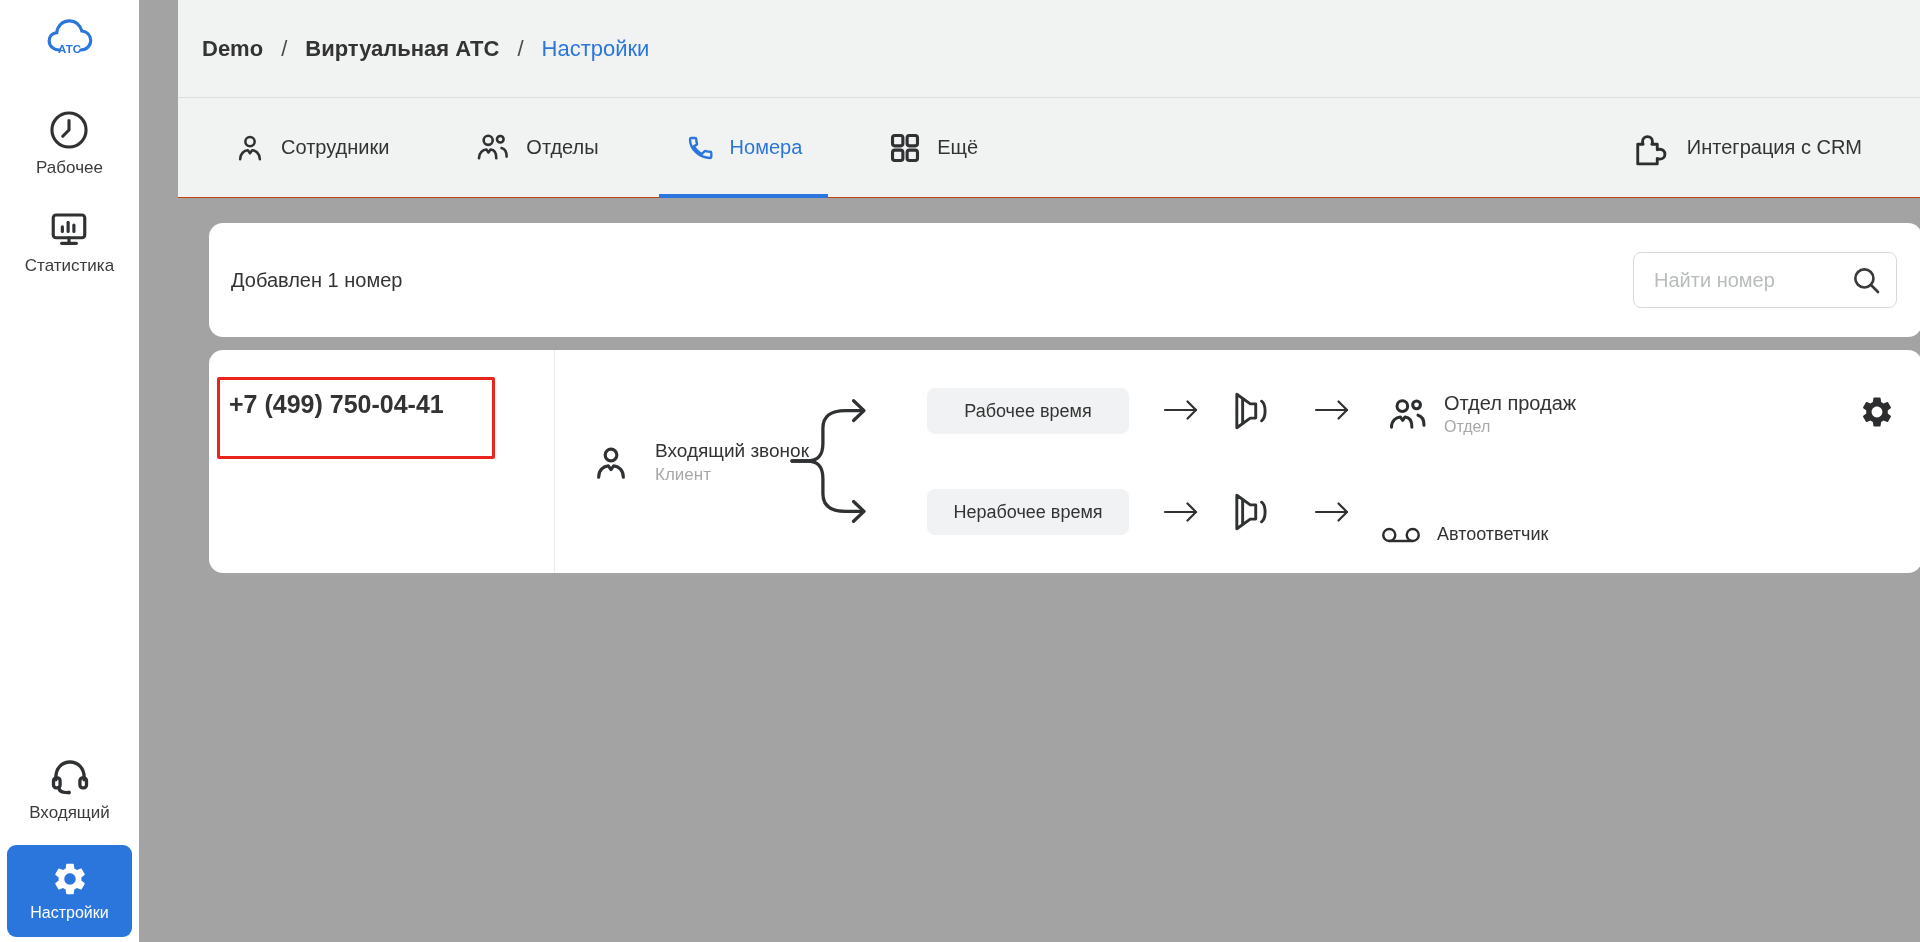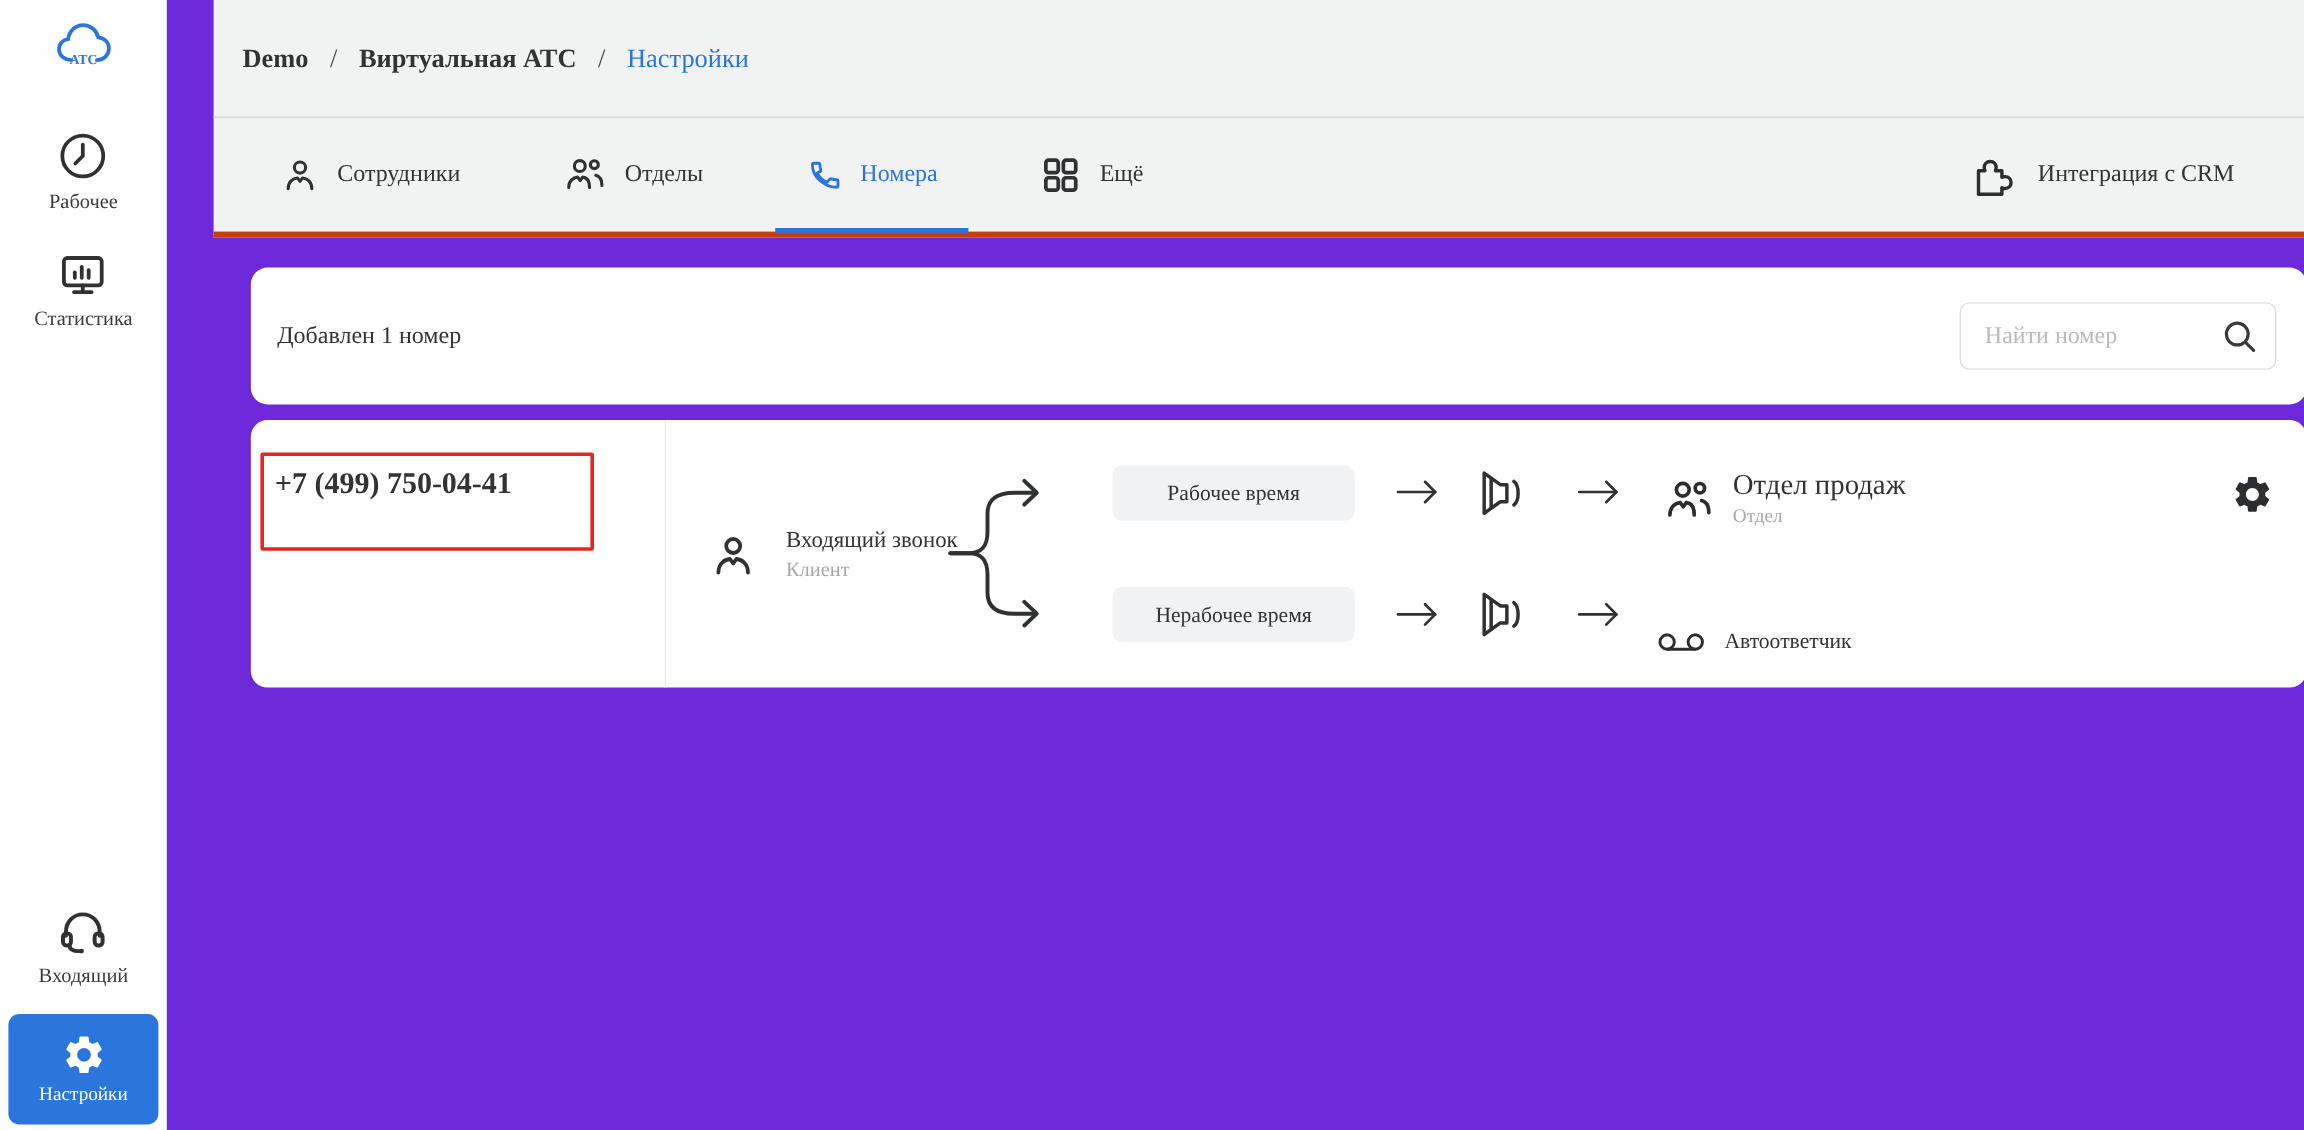--- a/index.html
+++ b/index.html
@@ -1,17 +1,17 @@
 <!DOCTYPE html>
 <html lang="ru" style="--accent: #2b76dd; --highlight-red: #e8241d;"><head>
 <meta charset="utf-8">
 <style>
   html,body{margin:0;padding:0;background:#f1f2f2;}
-  .app{position:relative;width:1920px;height:942px;background:#6d28d9;overflow:hidden;
-       font-family:Liberation Serif, serif;color:#333;}
+  .app{position:relative;width:1920px;height:942px;background:#a3a3a3;overflow:hidden;
+       font-family:Liberation Sans, sans-serif;color:#333;}
   svg{display:block;}
 
   
   .sidebar{position:absolute;left:0;top:0;width:139px;height:100%;background:#fff;
            display:flex;flex-direction:column;align-items:center;z-index:3;box-sizing:border-box;}
   .logo{margin-top:14px;color:var(--accent);cursor:pointer;}
   .side-item{display:flex;flex-direction:column;align-items:center;cursor:pointer;color:#2f3133;}
   .side-item .side-label{font-size:17px;color:#3b3b3b;margin-top:6px;}
   .side-history{margin-top:48px;}
   .side-stats{margin-top:30px;}
@@ -33,21 +33,21 @@
   .crumb-sep{font-weight:400;color:#4a4a4a;}
   .crumb-current{color:var(--accent);font-weight:500;}
   .header-right{margin-left:auto;display:flex;align-items:center;height:100%;}
   .user-name{font-size:20px;color:#3c3c3c;}
   .avatar{width:49px;height:49px;border-radius:50%;background:#e9eaea;margin-left:26px;
           display:flex;align-items:center;justify-content:center;color:#9ba0a2;cursor:pointer;}
   .header-divider{width:1px;height:100%;background:#d8d9d9;margin-left:26px;}
   .logout-btn{width:112px;display:flex;justify-content:center;align-items:center;color:#2f3133;cursor:pointer;}
 
   
-  .tabbar{height:100px;background:#f1f2f2;border-bottom:5px solid #c2410c;display:flex;
+  .tabbar{height:100px;background:#f1f2f2;border-bottom:1px solid #c2410c;display:flex;
           align-items:stretch;padding-left:30px;box-sizing:border-box;}
   .tab{display:flex;align-items:center;gap:15px;padding:0 26px;margin-right:34px;font-size:20px;
        color:#333;position:relative;cursor:pointer;white-space:nowrap;}
   .tab .ticon{color:#2f3133;display:flex;}
   .tab.active{color:var(--accent);}
   .tab.active .ticon{color:var(--accent);}
   .tab.active::after{content:"";position:absolute;left:0;right:0;bottom:-1px;height:4px;
                      background:var(--accent);}
   .crm{margin-left:auto;display:flex;align-items:center;gap:20px;padding-right:58px;font-size:20px;
        color:#333;cursor:pointer;white-space:nowrap;}
@@ -86,21 +86,21 @@
   .arrow-2-work{left:1105px;top:47px;}
   .arrow-1-off{left:954px;top:149px;}
   .arrow-2-off{left:1105px;top:149px;}
   .speaker{color:#2f3133;}
   .speaker-work{left:1022px;top:39px;}
   .speaker-off{left:1022px;top:140px;}
   .target-work{left:1178px;top:42px;display:flex;align-items:center;gap:15px;}
   .target-off{left:1172px;top:150px;display:flex;align-items:center;gap:16px;margin-top:24px;}
   .target-work .ticon,.target-off .ticon{color:#2b2d2e;}
   .target-off .item-title{font-size:18px;}
-  .target-work .item-title{font-size:24px;}
+  .target-work .item-title{font-size:20px;}
   .target-work .item-sub{font-size:16px;}
   .gear-btn{left:1650px;top:44px;color:#2b2d2e;cursor:pointer;}
 </style>
 </head>
 <body>
 
 <div class="app">
 
   <aside class="sidebar">
     <div class="logo">

